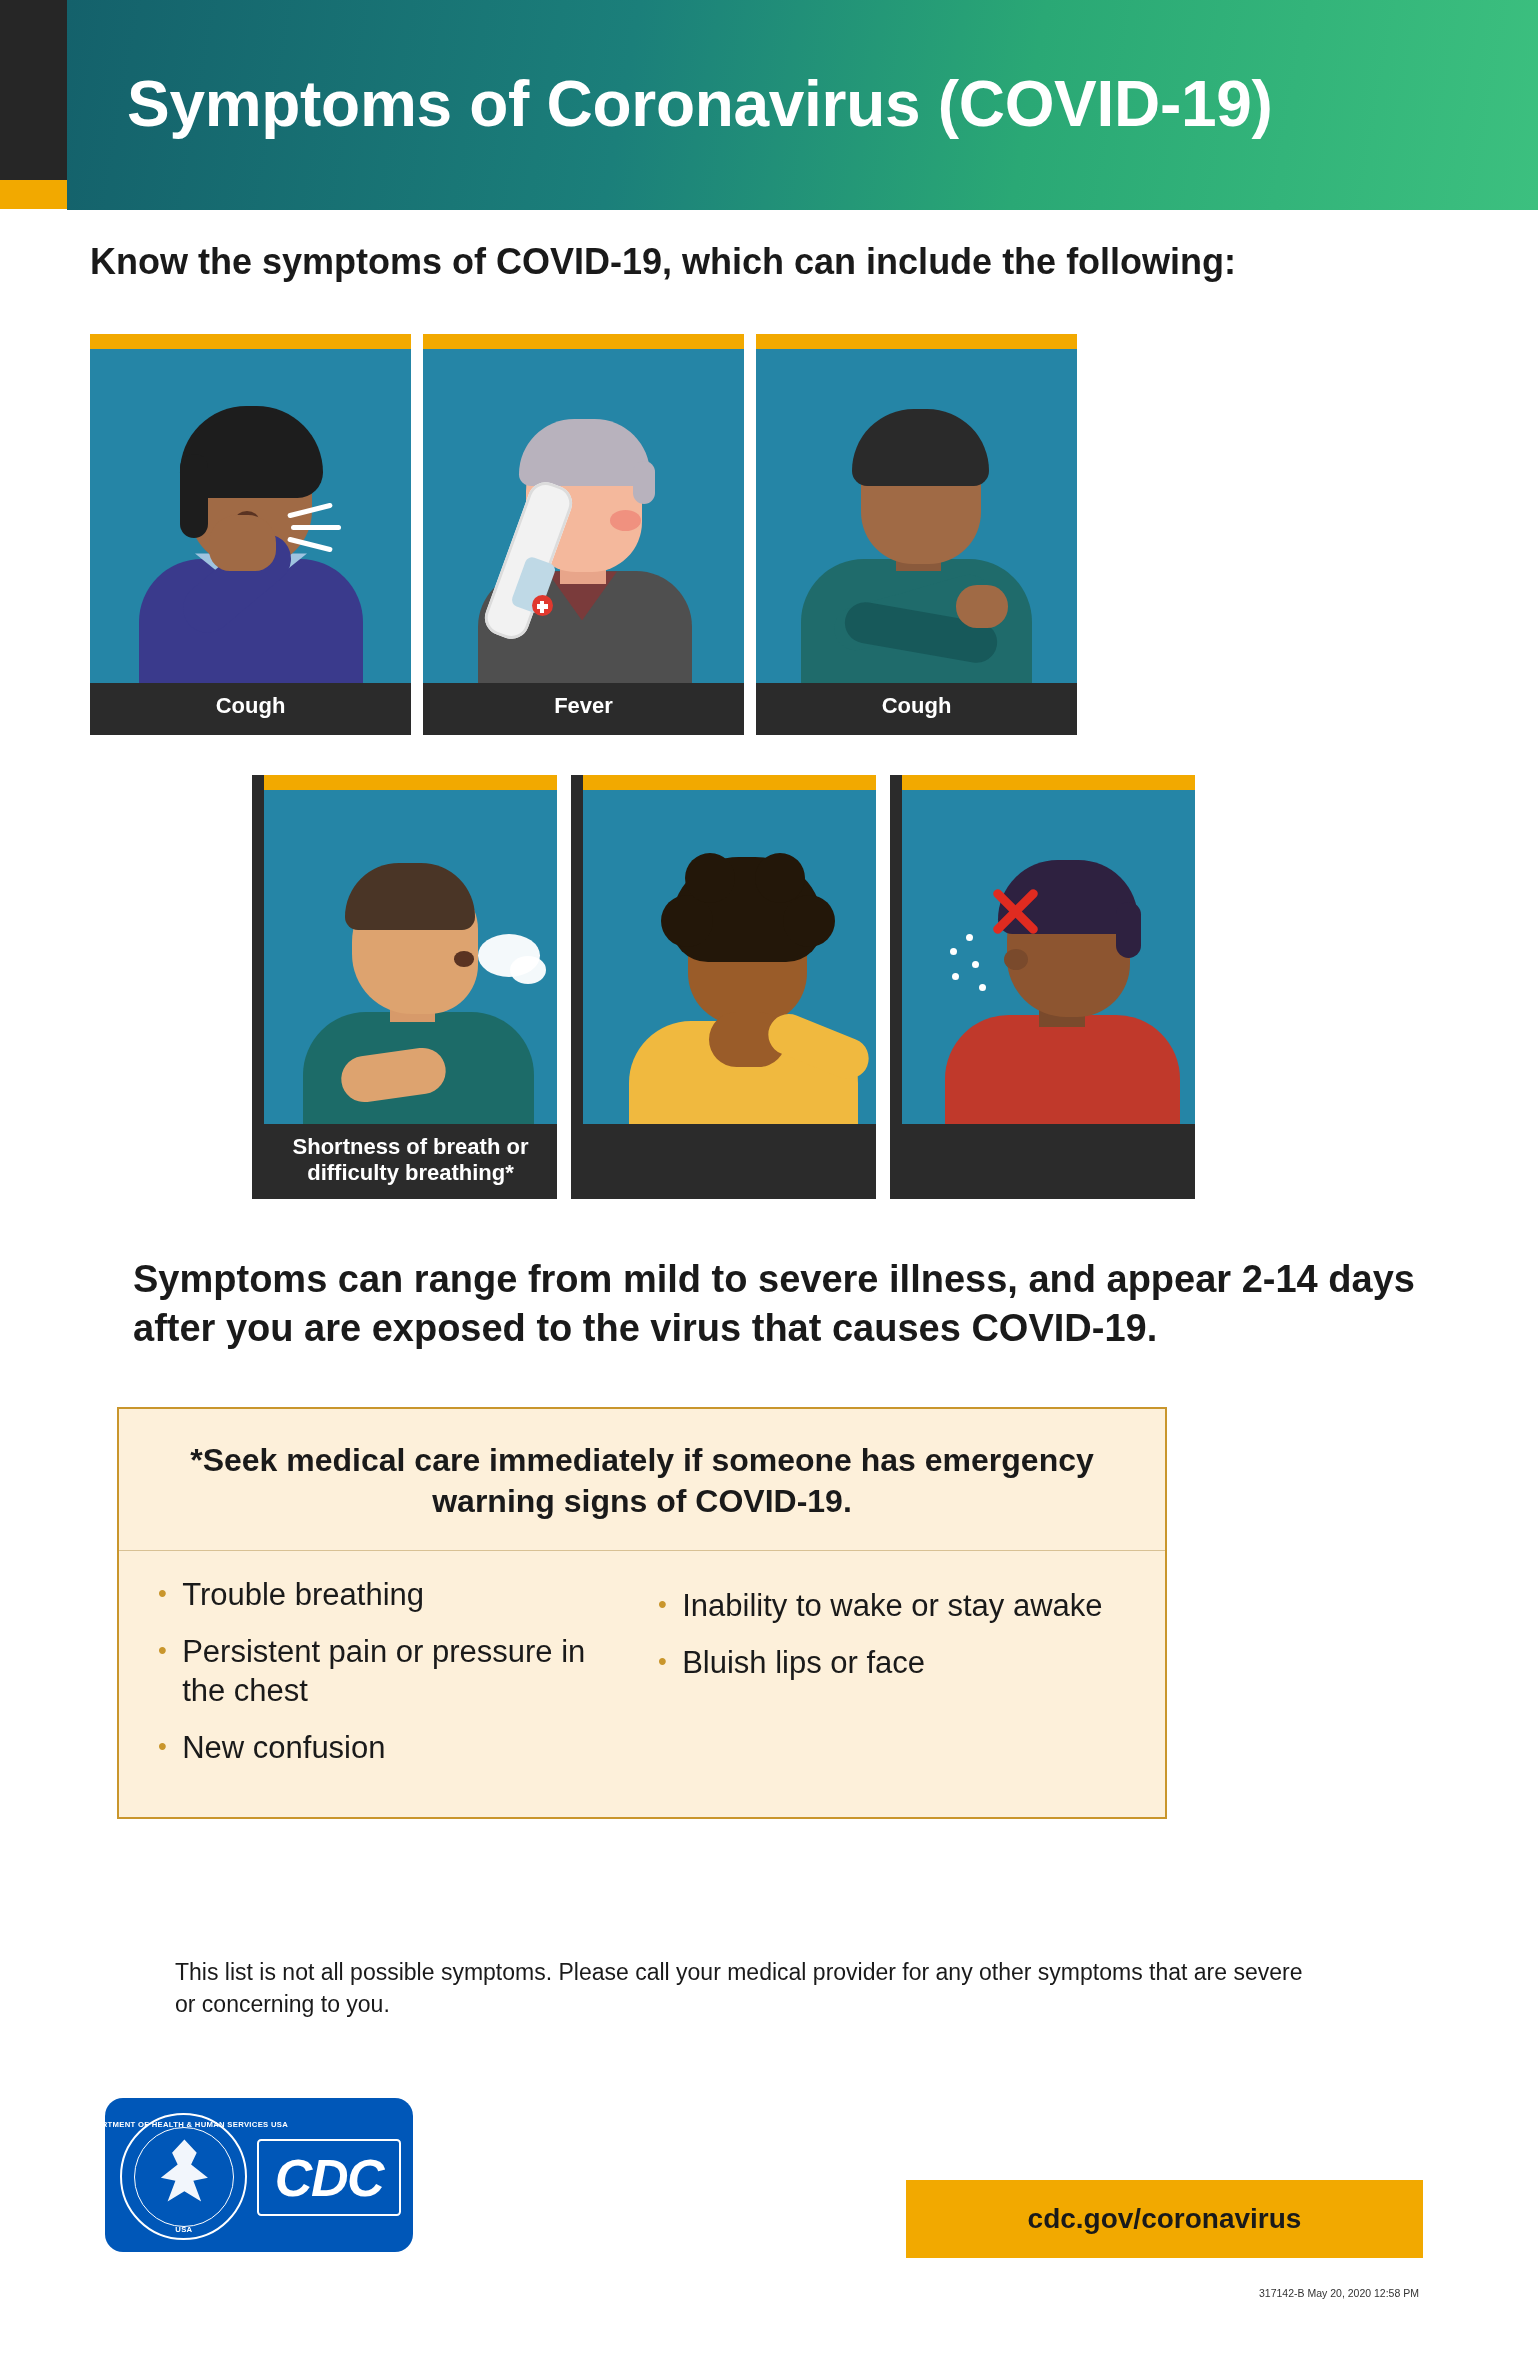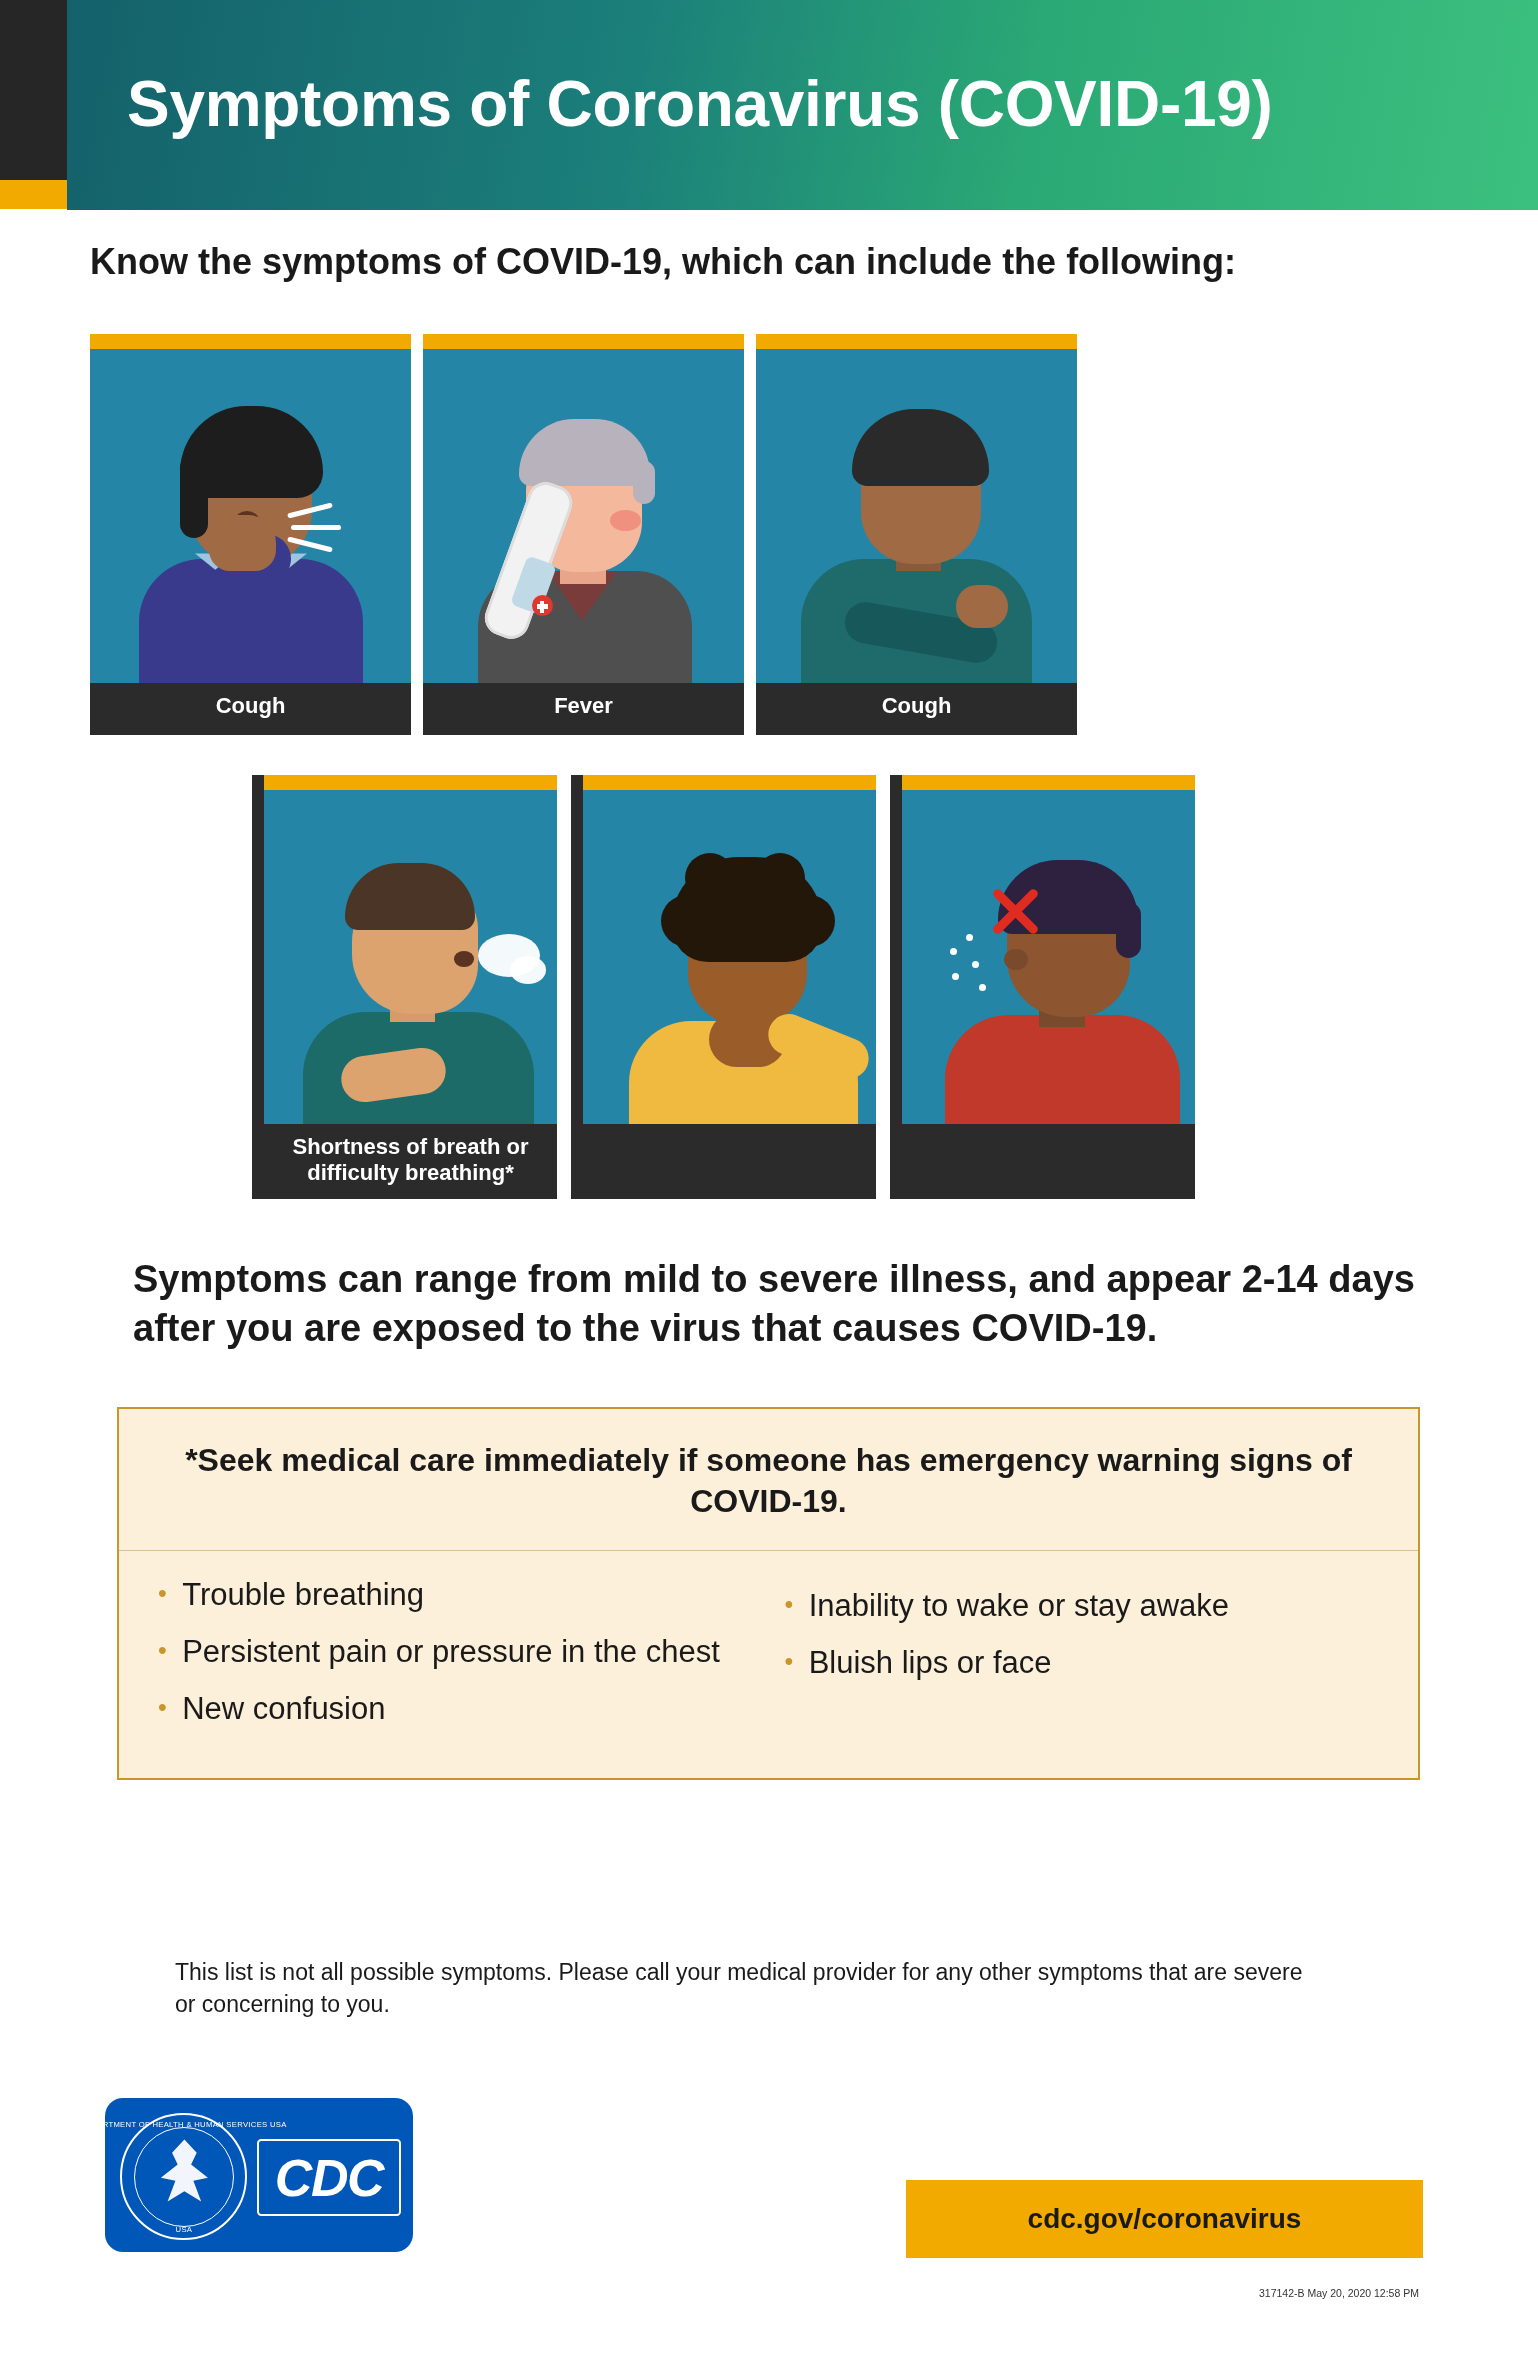--- a/index.html
+++ b/index.html
@@ -121,21 +121,21 @@
     font-weight: bold;
     color: #1a1a1a;
     line-height: 1.3;
   }
 
   
   .warnbox {
     position: absolute;
     left: 117px;
     top: 1407px;
-    width: 1303px;
+    width: 1050px;
     background: #fdf0da;
     border: 2.1px solid #c9962c;
     box-sizing: border-box;
   }
   .warn-head {
     text-align: center;
     font-size: 32px;
     font-weight: bold;
     color: #1a1a1a;
     padding: 31px 49px 28px 49px;
@@ -206,21 +206,21 @@
     clip-path: polygon(50% 0%, 72% 18%, 62% 34%, 92% 52%, 66% 56%, 80% 84%, 50% 70%, 20% 84%, 34% 56%, 8% 52%, 38% 34%, 28% 18%);
     opacity: .95;
   }
   .cdc-seal-text {
     position: absolute;
     left: 0; top: 0; width: 123px; height: 123px;
     color: #ffffff;
     font-size: 7.7px;
     letter-spacing: 0.3px;
   }
-  .cdc-seal-text span { position: absolute; white-space: nowrap; }
+  .cdc-seal-text span { position: absolute; white-space: nowrap; font-weight: bold; }
   .seal-top { left: 50%; top: 4.2px; transform: translateX(-50%); }
   .seal-bottom { left: 50%; bottom: 4.2px; transform: translateX(-50%); }
   .cdc-word {
     position: absolute;
     left: 152px; top: 41px;
     width: 140px;
     height: 73px;
     color: #ffffff;
     font-size: 52px;
     font-weight: bold;

